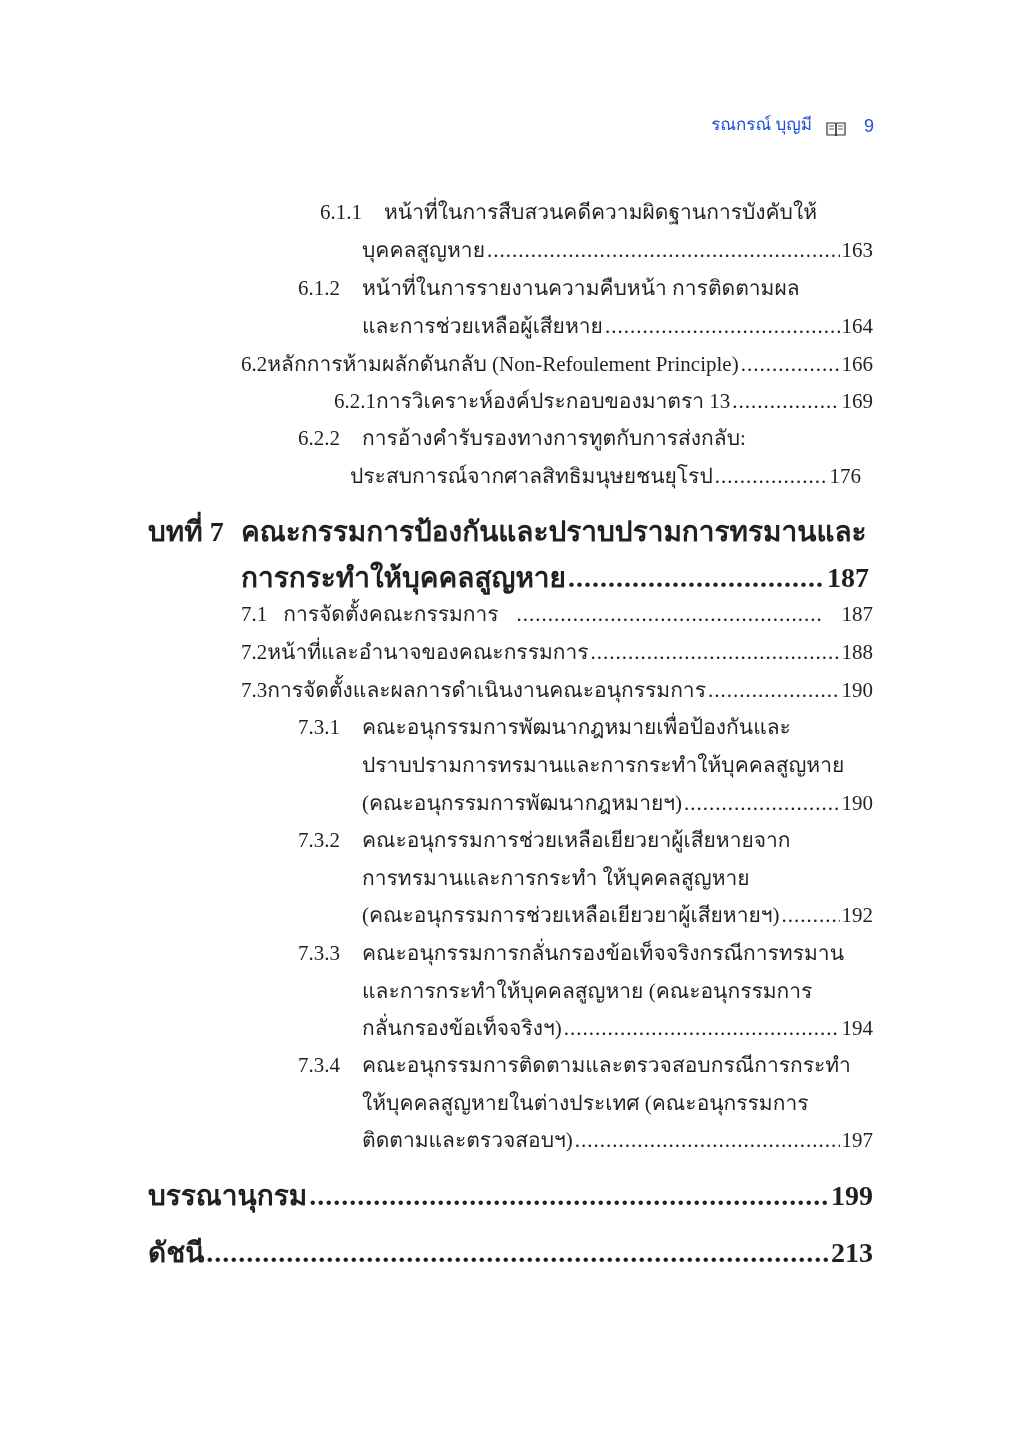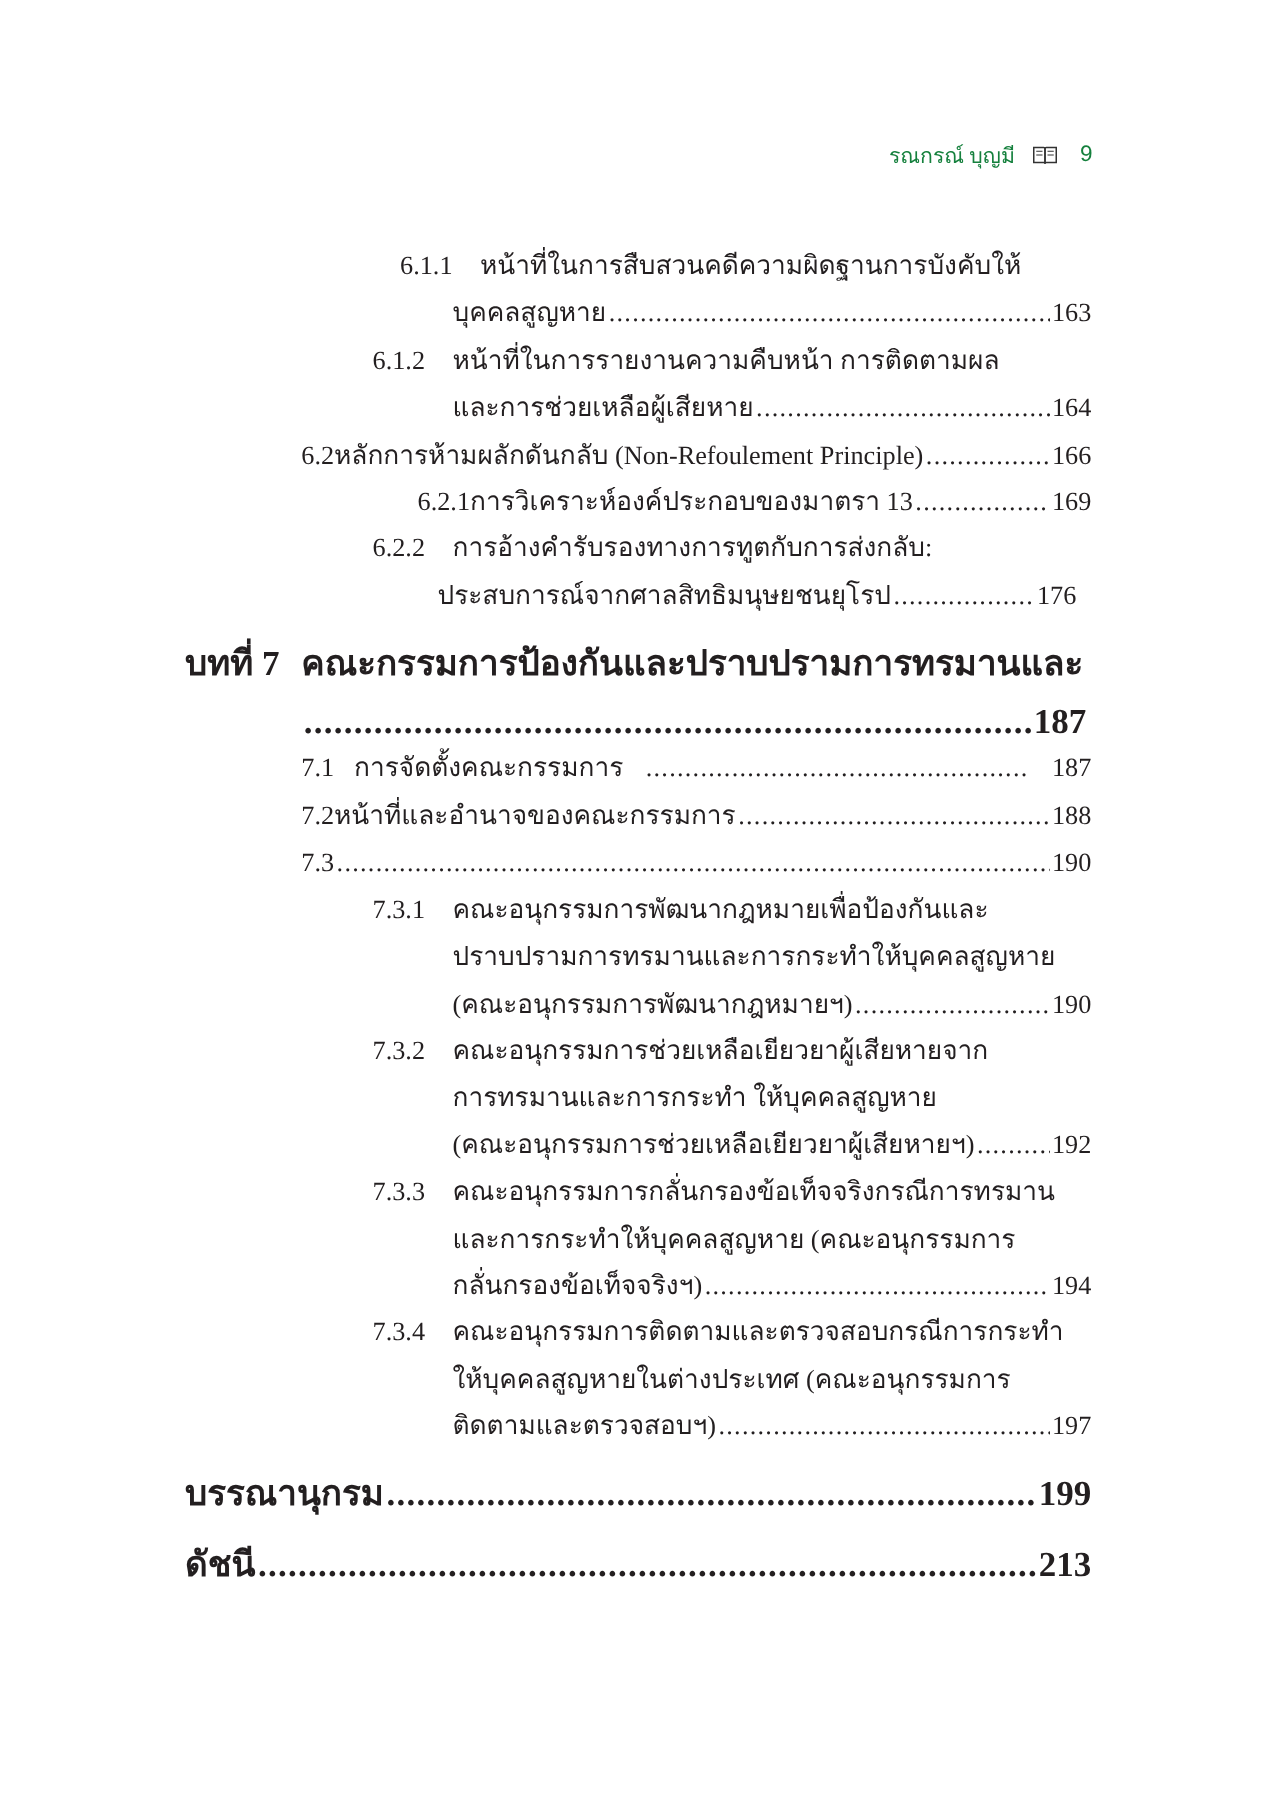--- a/index.html
+++ b/index.html
@@ -3,22 +3,22 @@
   <meta charset="utf-8">
   <style>
     html, body { margin: 0; padding: 0; background: #ffffff; }
     body {
       width: 1010px; height: 1453px; position: relative; overflow: hidden;
       font-family: "DejaVu Serif", "Liberation Serif", serif;
       color: #231f20;
     }
     .running-head {
       position: absolute; top: 110px; right: 136px;
-      display: flex; align-items: center; gap: 14px;
-      font-family: "Liberation Serif", serif; font-size: 17px; color: #15803d;
+      display: flex; align-items: flex-end; gap: 14px;
+      font-family: "Liberation Serif", serif; font-size: 17px; color: #1d4ed8;
     }
     .running-head .page-num { font-family: "Liberation Sans", sans-serif; font-size: 18px; margin-left: 4px; }
     .book-icon { width: 20px; height: 16px; display: inline-block; }
 
     .toc { position: absolute; left: 0; top: 0; width: 1010px; }
     .row {
       position: absolute; display: flex; align-items: baseline;
       font-family: "Liberation Serif", serif; font-size: 21px; line-height: 1;
       white-space: nowrap;
     }
@@ -96,40 +96,42 @@
     <span class="text">ประสบการณ์จากศาลสิทธิมนุษยชนยุโรป</span>
     <span class="leader"></span>
     <span class="page">176</span>
   </div>
 
   <div class="row chapter" style="left:148px; top:518px; width:725px;">
     <span class="num" style="width:93px;">บทที่ 7</span>
     <span class="text">คณะกรรมการป้องกันและปราบปรามการทรมานและ</span>
   </div>
   <div class="row chapter" style="left:241px; top:564px; width:628px;">
+    <span class="text">การกระทำให้บุคคลสูญหาย</span>
     <span class="leader"></span>
     <span class="page">187</span>
   </div>
 
   <div class="row" style="left:241px; top:604px; width:632px;gap:16px;">
     <span class="num" style="width:57px;">7.1</span>
     <span class="text">การจัดตั้งคณะกรรมการ</span>
     <span class="leader"></span>
     <span class="page">187</span>
   </div>
 
   <div class="row" style="left:241px; top:642px; width:632px;">
     <span class="num" style="width:57px;">7.2</span>
     <span class="text">หน้าที่และอำนาจของคณะกรรมการ</span>
     <span class="leader"></span>
     <span class="page">188</span>
   </div>
 
   <div class="row" style="left:241px; top:680px; width:632px;">
     <span class="num" style="width:57px;">7.3</span>
+    <span class="text">การจัดตั้งและผลการดำเนินงานคณะอนุกรรมการ</span>
     <span class="leader"></span>
     <span class="page">190</span>
   </div>
 
   <div class="row" style="left:298px; top:717px; width:575px;">
     <span class="num" style="width:64px;">7.3.1</span>
     <span class="text">คณะอนุกรรมการพัฒนากฎหมายเพื่อป้องกันและ</span>
   </div>
   <div class="row" style="left:362px; top:755px; width:511px;">
     <span class="text">ปราบปรามการทรมานและการกระทำให้บุคคลสูญหาย</span>

